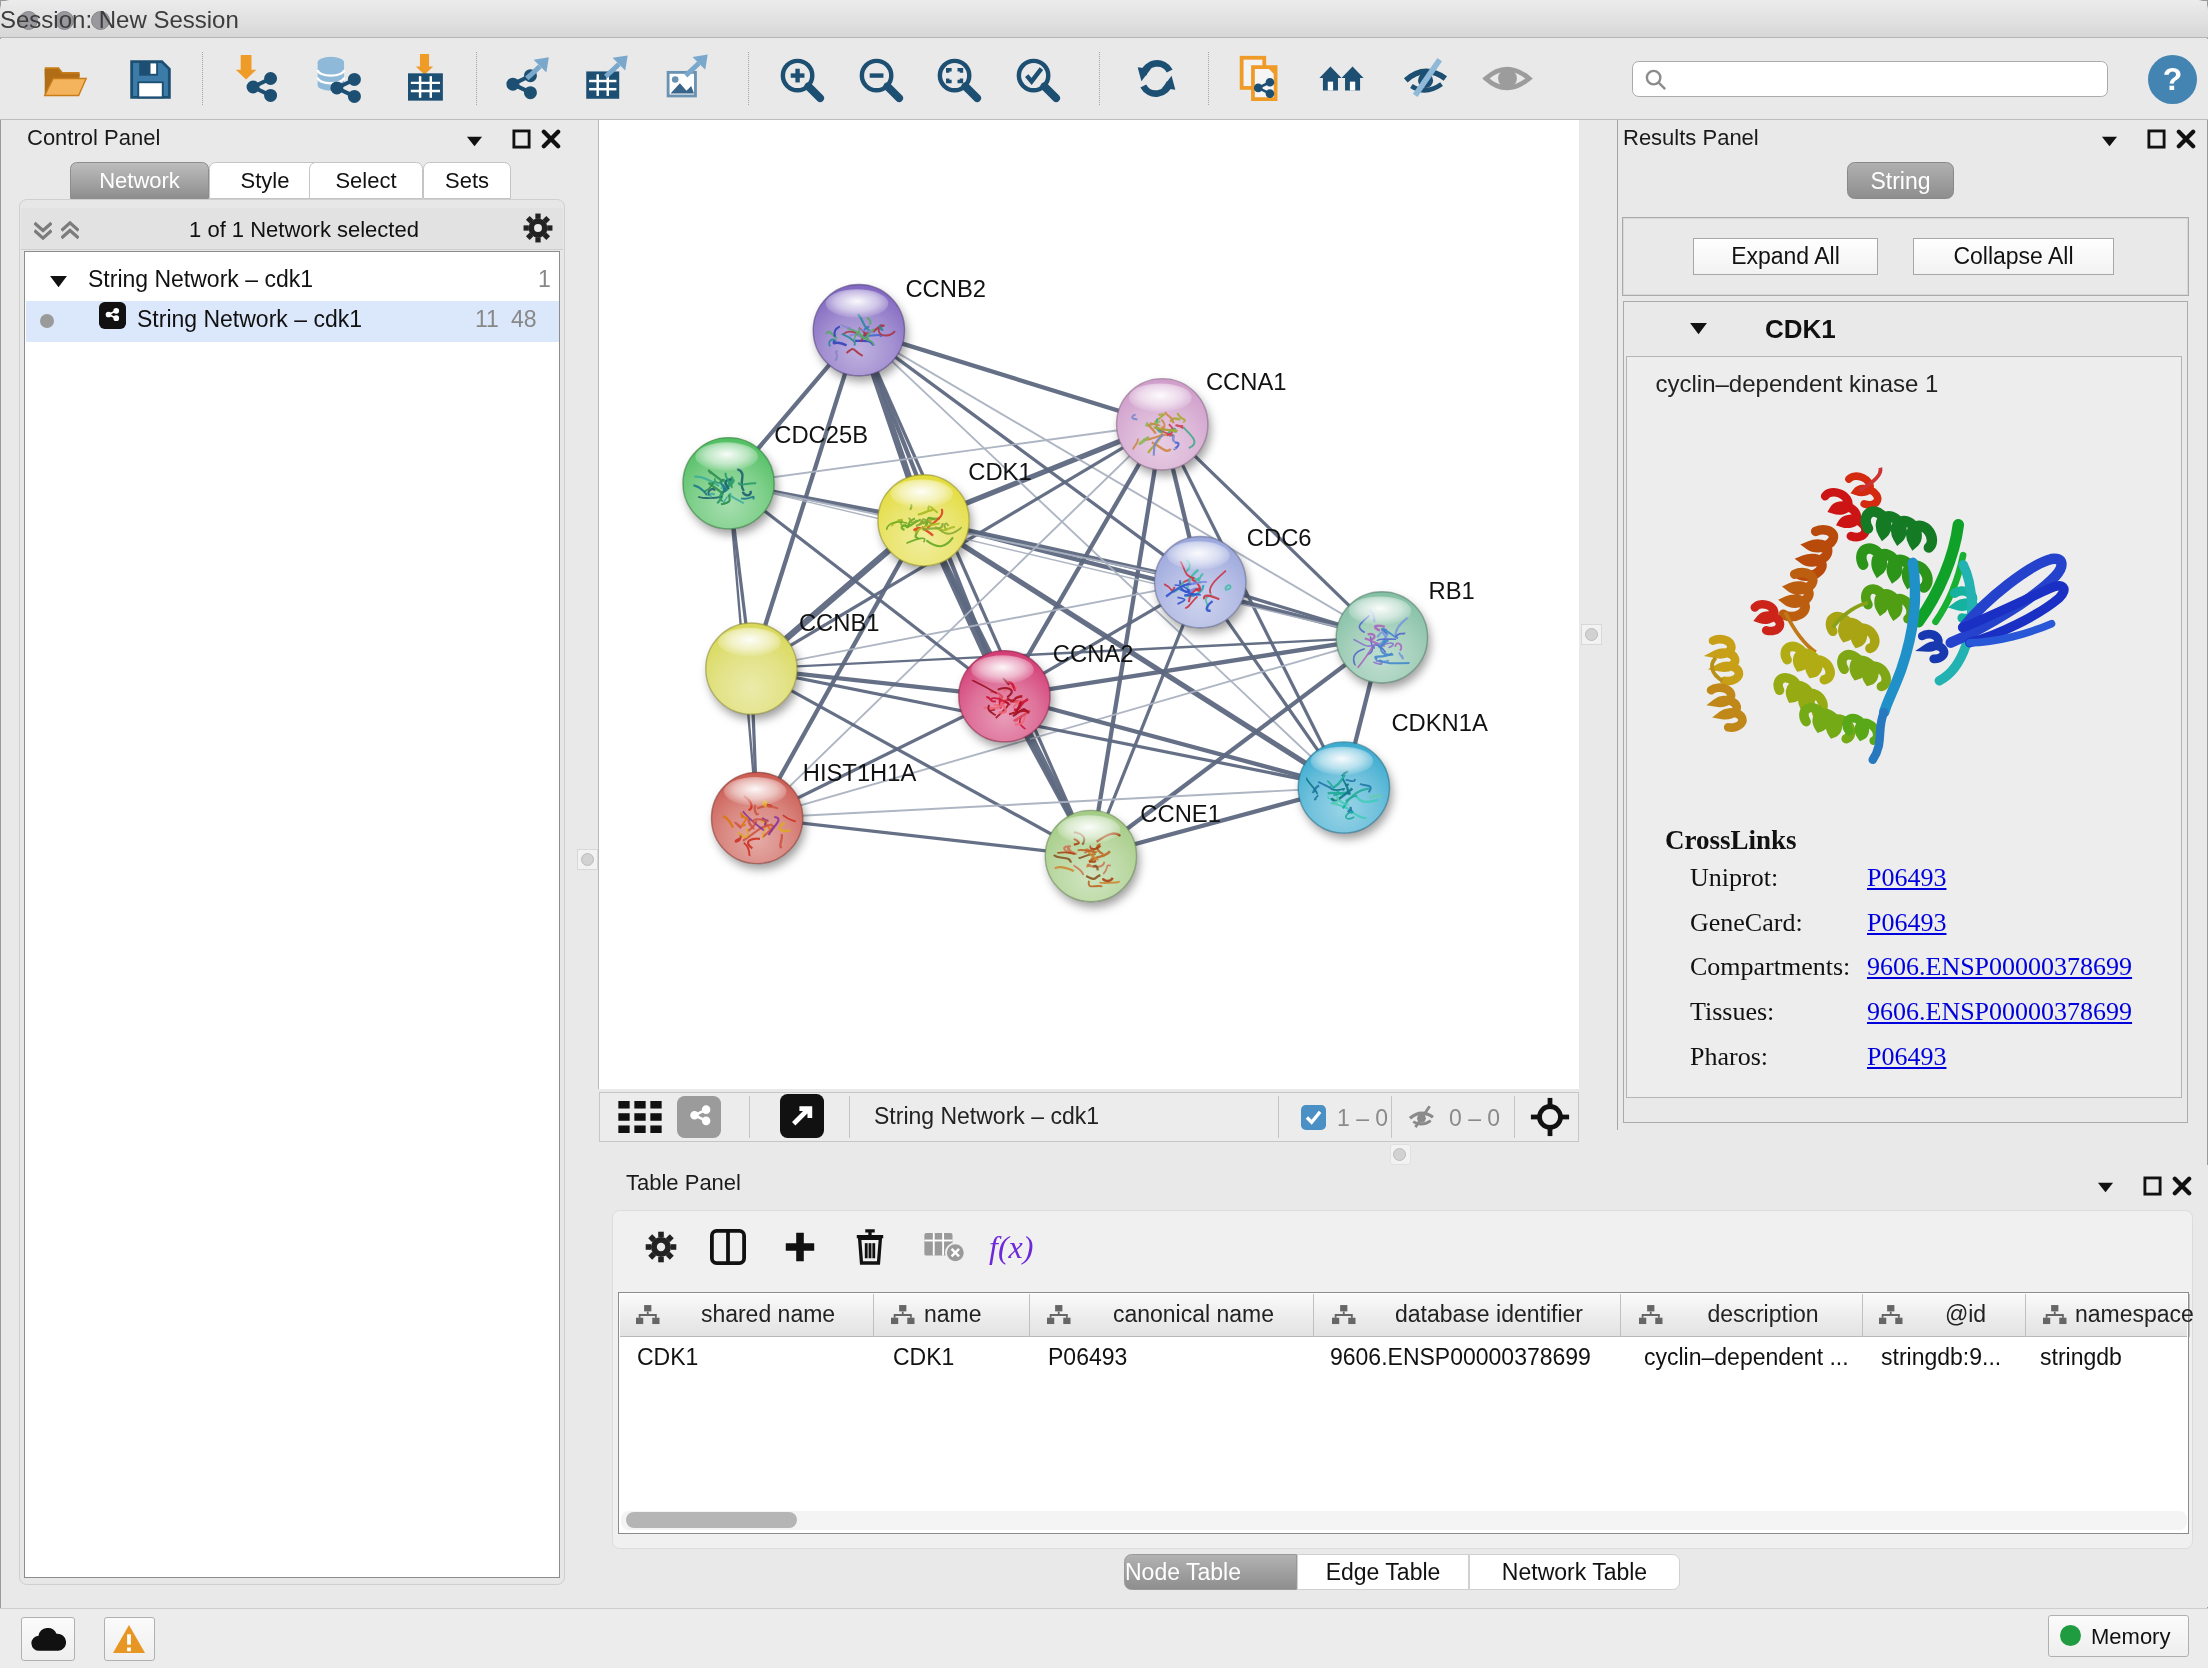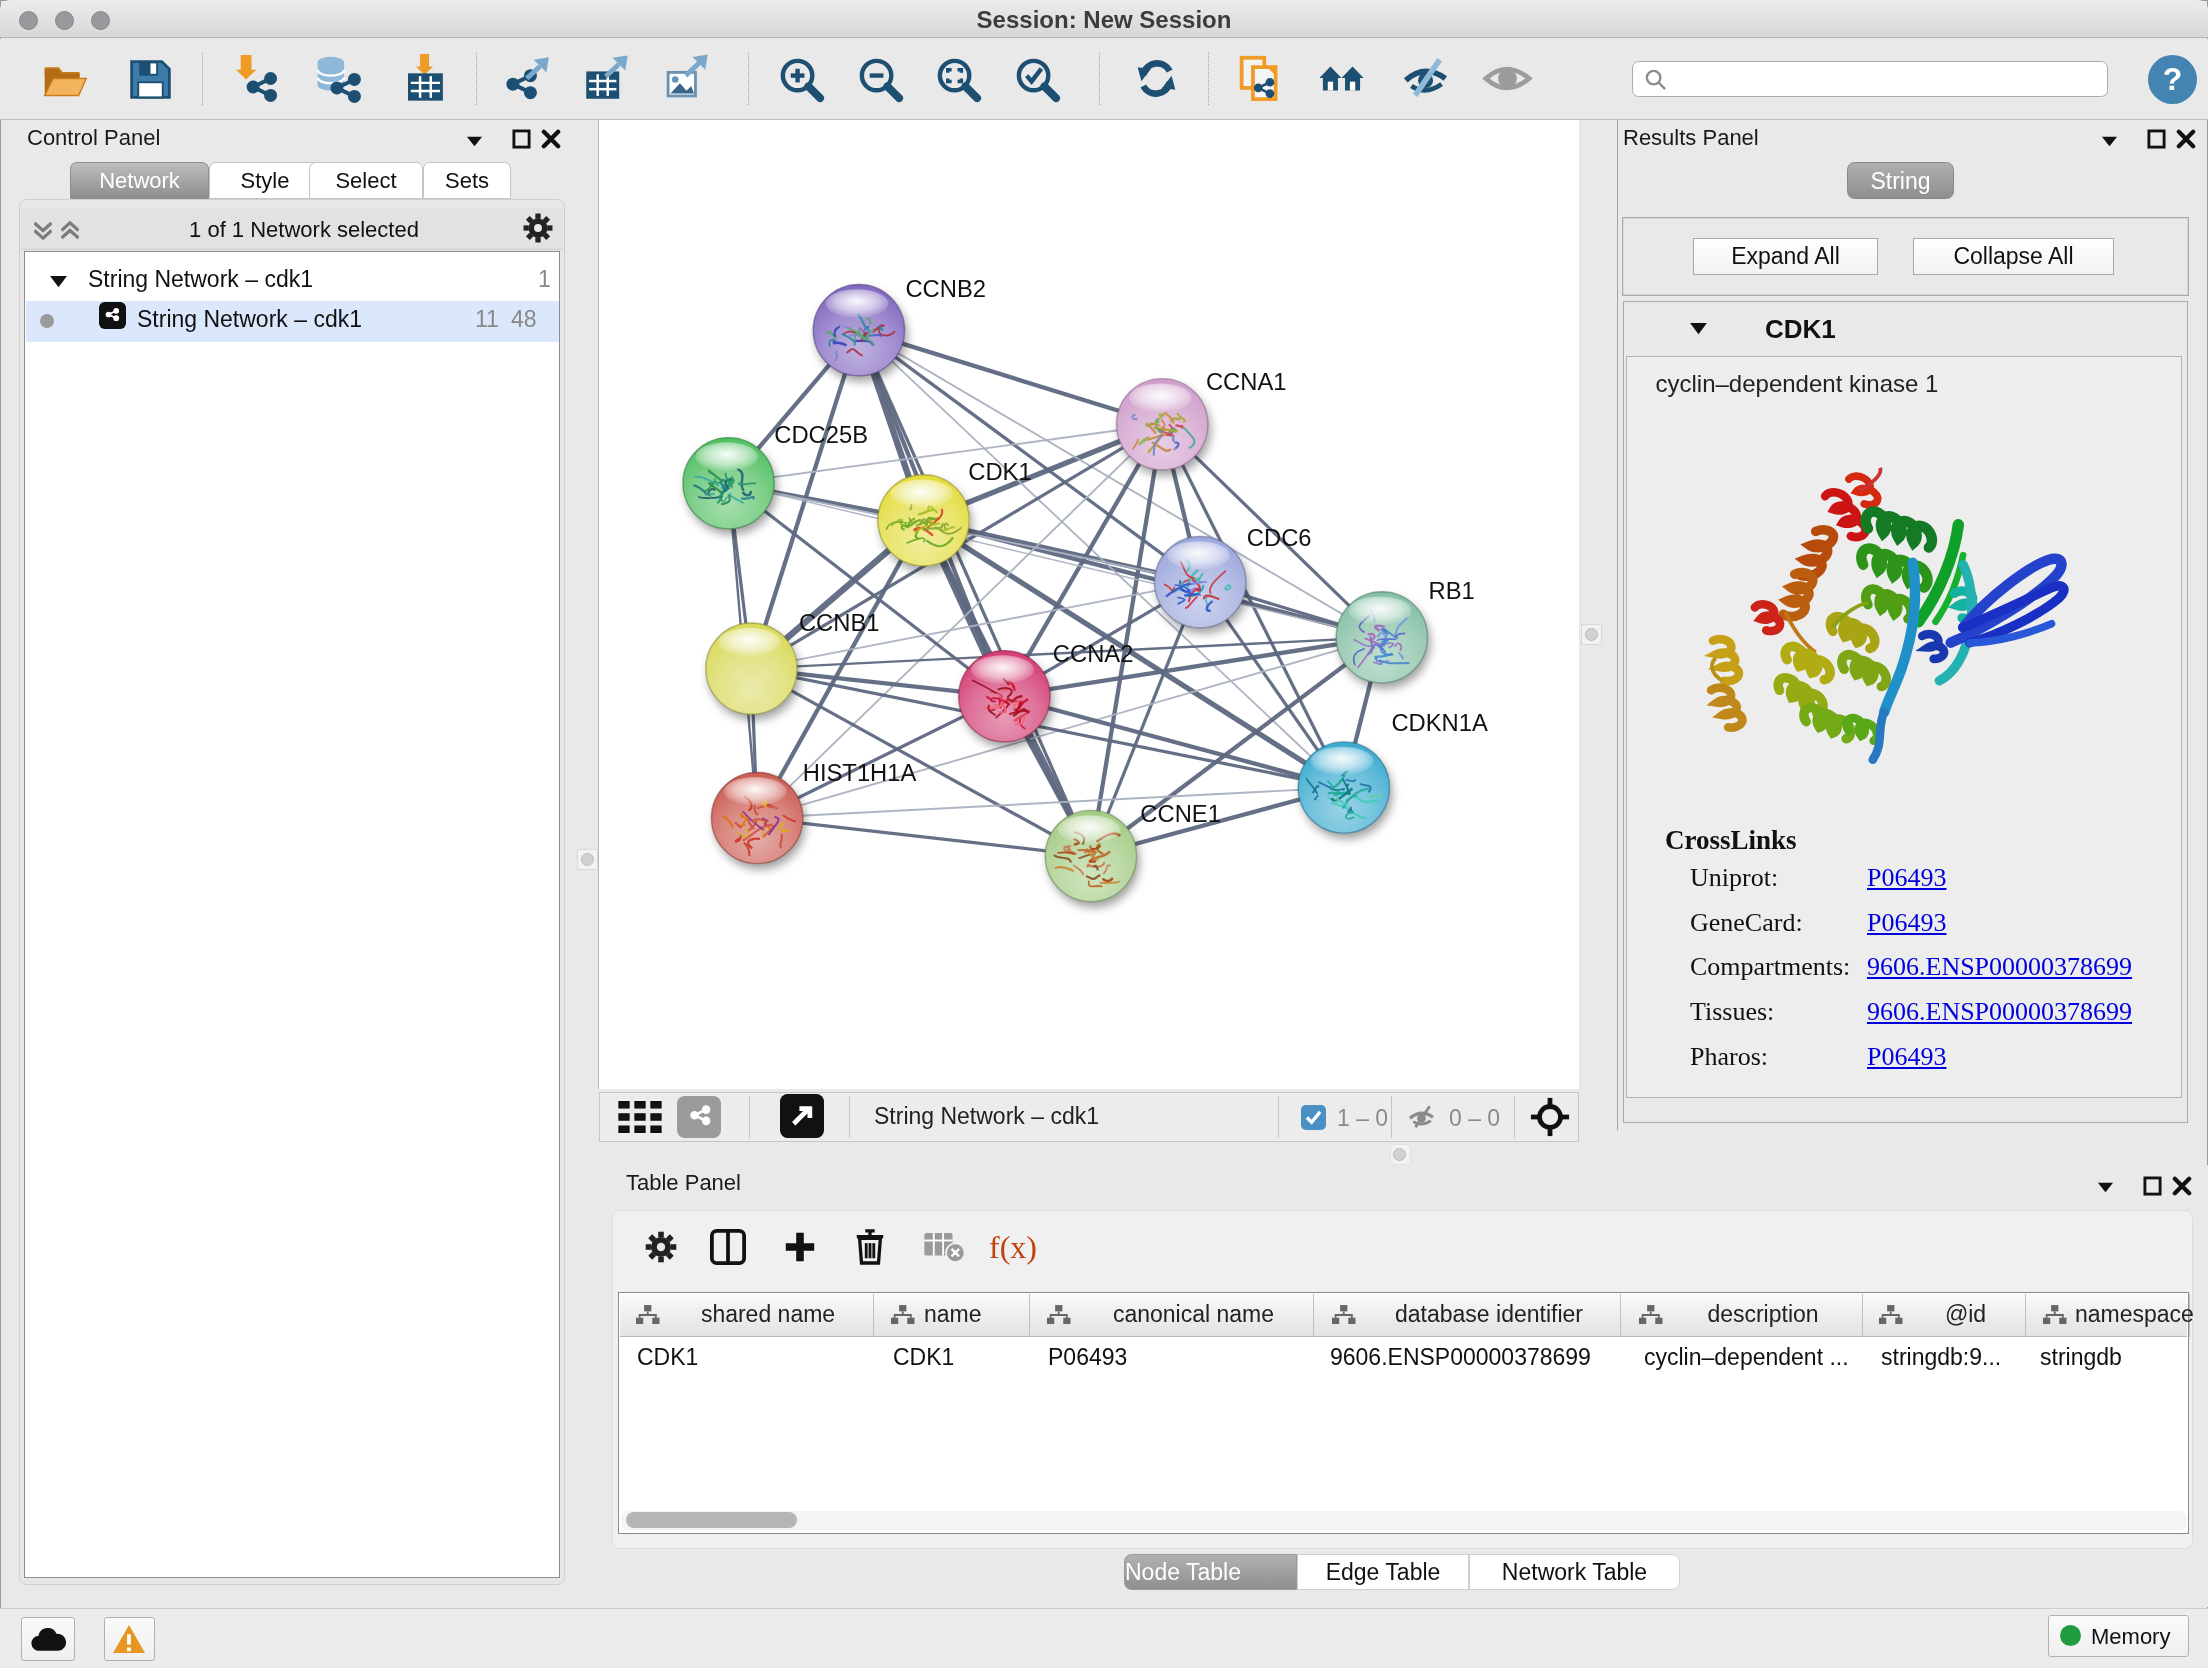--- a/index.html
+++ b/index.html
@@ -1,18 +1,18 @@
 <!DOCTYPE html>
 <html style="font-size:15px"><head><meta charset="utf-8"><style>
 *{margin:0;padding:0;box-sizing:border-box}
 body{width:2208px;height:1668px;font-family:"Liberation Sans",sans-serif;background:#e9e9e9;position:relative;overflow:hidden;outline:1px solid #9a9a9a;outline-offset:-1px}
 .abs{position:absolute}
 #titlebar{left:0;top:0;width:2208px;height:38px;background:linear-gradient(#ececec,#d7d7d7);border-bottom:1px solid #b6b6b6;border-radius:9.5px 9.5px 0 0}
 .tl{position:absolute;top:10.5px;width:19px;height:19px;border-radius:50%;background:#98989d;border:1px solid #86868b}
-#title{position:absolute;top:0;left:0;width:100%;text-align:center;font-size:24px;font-weight:700;color:#3c3c3c;line-height:40px}
+#title{position:absolute;top:0;left:0;width:100%;font-size:24px;font-weight:400;color:#3c3c3c;line-height:40px}
 #toolbar{left:0;top:39px;width:2208px;height:81px;background:#e9e9e9;border-bottom:1px solid #bdbdbd}
 #searchbox{left:1632px;top:61px;width:476px;height:36px;background:#fff;border:1px solid #ababab;border-radius:6.7px}
 #helpbtn{left:2148px;top:55px;width:49px;height:49px;border-radius:50%;background:#4384b2;color:#fff;font-size:32px;font-weight:700;text-align:center;line-height:49px}
 .ptitle{font-size:22px;color:#1a1a1a}
 .tab{position:absolute;height:37px;background:#fff;border:1px solid #c4c4c4;border-radius:6.7px 6.7px 0 0;text-align:center;font-size:22px;color:#111}
 .tabsel{background:linear-gradient(#bdbdbd,#8e8e8e);color:#fff;border-color:#8e8e8e}
 #ctree{left:24px;top:251px;width:536px;height:1327px;background:#fff;border:1.9px solid #8c8c8c}
 #netcanvas{left:598px;top:120px;width:981px;height:969px;background:#fff;border-left:1px solid #b9b9b9}
 #nettb{left:599px;top:1092px;width:980px;height:50px;background:#ececec;border:1px solid #c6c6c6}
 #resultspanel{left:1617px;top:120px;width:588px;height:1010px;background:#e9e9e9;border-left:1.9px solid #a5a5a5}
@@ -918,21 +918,21 @@
       <rect x="0" y="0" width="30" height="24" rx="2"></rect>
     </g>
     <g stroke="#fff" stroke-width="2">
       <line x1="0" y1="8" x2="30" y2="8"></line>
       <line x1="10" y1="0" x2="10" y2="24"></line>
       <line x1="20" y1="0" x2="20" y2="24"></line>
     </g>
     <circle cx="33" cy="21" r="10" fill="#9a9a9a" stroke="#f0f0f0" stroke-width="2"></circle>
     <path d="M29 17 L37 25 M37 17 L29 25" stroke="#fff" stroke-width="2.5"></path>
   </svg>
-<div class="abs serif" style="left:989px;top:1229px;font-size:32px;color:#c2410c">f(x)</div>
+<div class="abs serif" style="left:989px;top:1229px;font-size:32px;font-style:italic;color:#6d28d9">f(x)</div>
 <div class="abs" style="left:618px;top:1292px;width:1571px;height:242px;background:#fff;border:1.9px solid #8c8c8c"></div>
 <div class="abs" style="left:620px;top:1294px;width:1567px;height:43px;background:linear-gradient(#fafafa,#e2e2e2);border-bottom:1px solid #b8b8b8"></div>
 <div class="abs" style="left:619px;top:1294px;width:255px;height:43px;border-right:1px solid #c0c0c0"></div>
 <svg style="position:absolute;left:636px;top:1305px" width="23.5" height="20" viewBox="0 0 26 22">
     <g fill="#666">
       <rect x="9" y="0" width="8" height="7"></rect>
       <rect x="0" y="14" width="8" height="7"></rect>
       <rect x="18" y="14" width="8" height="7"></rect>
     </g>
     <g stroke="#666" stroke-width="2" fill="none">

